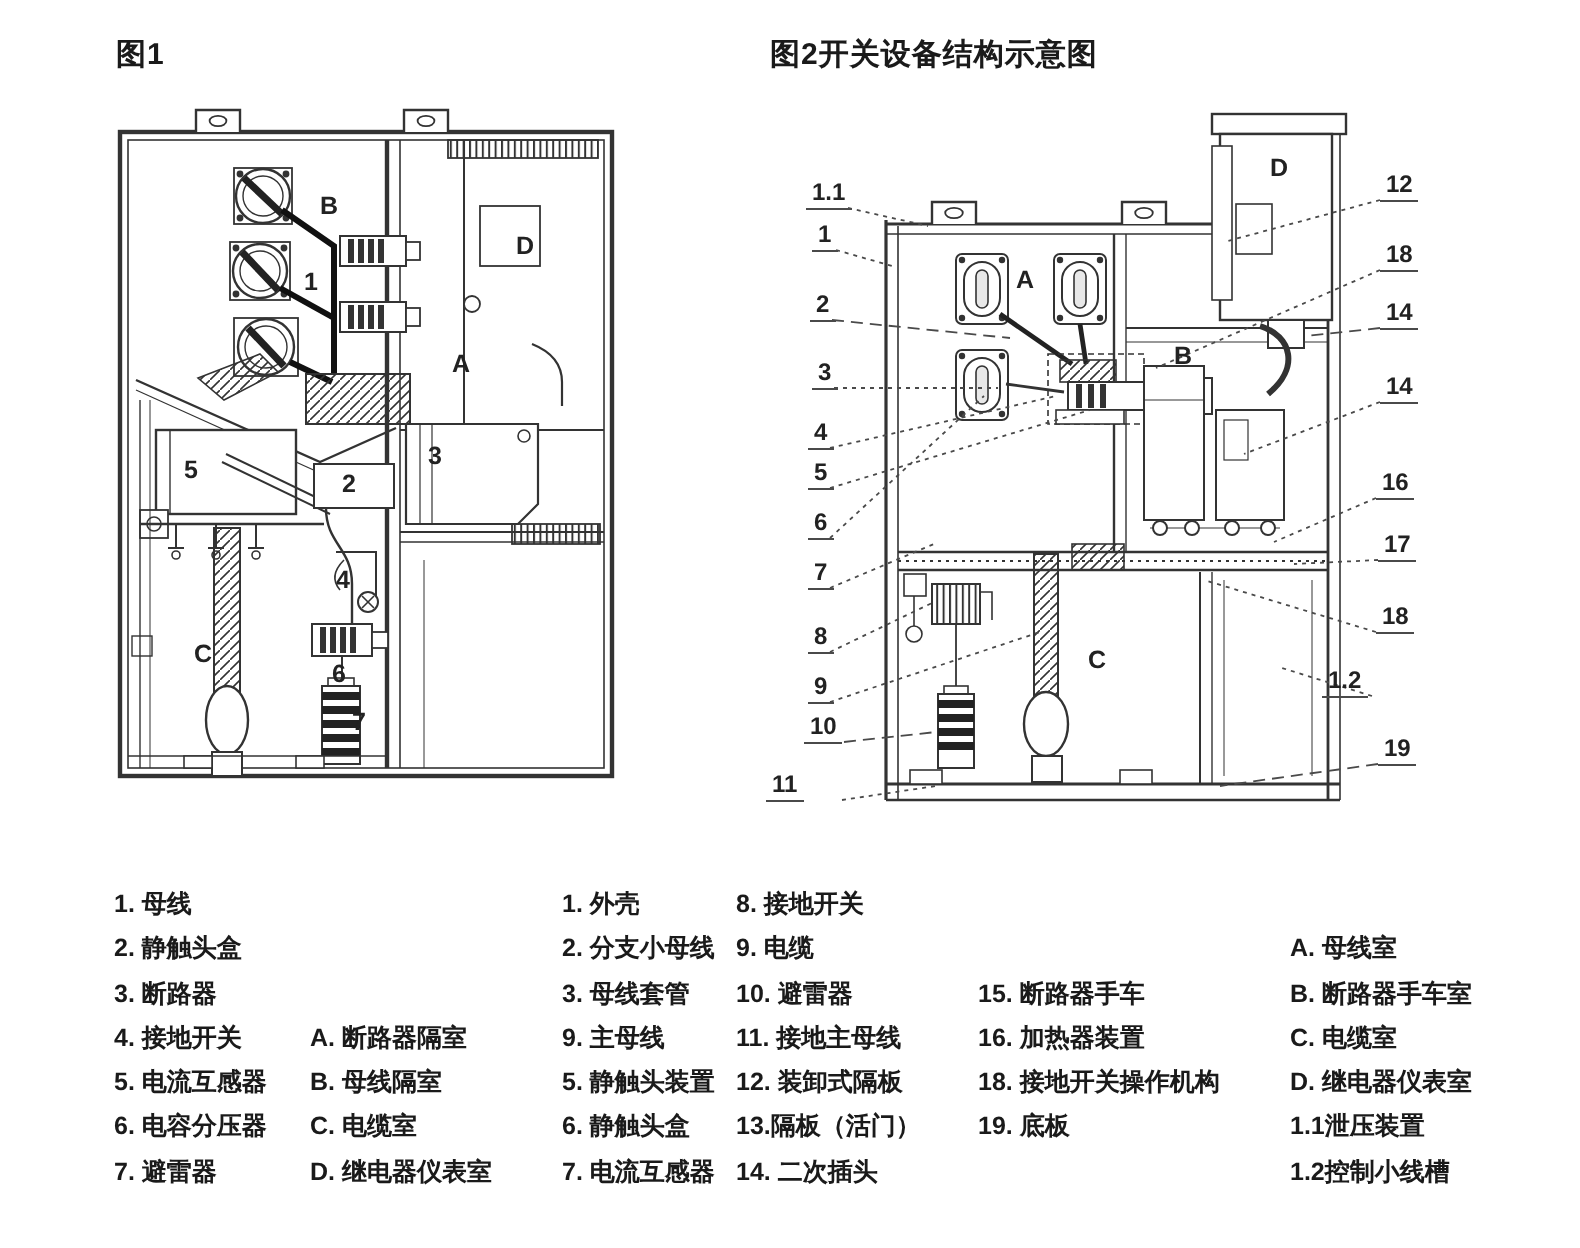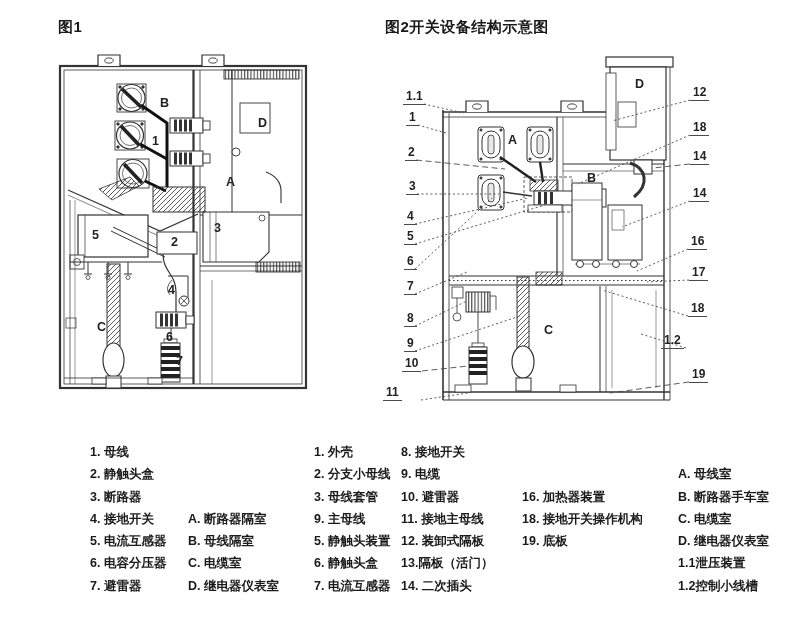--- a/index.html
+++ b/index.html
@@ -7,21 +7,21 @@
        font-family:"Liberation Sans",sans-serif;color:#1a1a1a;}
   .layer{position:absolute;left:0;top:0;width:790px;height:624px;}
   svg{position:absolute;left:0;top:0;}
   .fig-title{position:absolute;font-size:15px;font-weight:bold;white-space:nowrap;letter-spacing:0.5px;}
   #fig1-title{left:58px;top:18px;}
   #fig2-title{left:385px;top:18px;}
   .rlabel{position:absolute;font-size:12.5px;font-weight:bold;color:#222;white-space:nowrap;}
   .callout{position:absolute;font-size:12px;font-weight:bold;color:#222;white-space:nowrap;
            border-bottom:1.2px solid #4a4a4a;padding:0 3px 1px 3px;line-height:13px;}
   .legend-col{position:absolute;font-size:12.5px;font-weight:bold;white-space:nowrap;}
-  .legend-col div{height:22.3px;line-height:22.3px;margin-left:33px;}
+  .legend-col div{height:22.3px;line-height:22.3px;}
   #legend-f1-parts{left:57px;top:441px;}
   #legend-f1-rooms{left:155px;top:507.9px;}
   #legend-f2-a{left:281px;top:441px;}
   #legend-f2-b{left:368px;top:441px;}
   #legend-f2-c{left:489px;top:485.6px;}
   #legend-f2-rooms{left:645px;top:463.3px;}
 </style>
 </head>
 <body>
 
@@ -380,20 +380,21 @@
 <div class="legend-col" id="legend-f2-b">
       <div>8. 接地开关</div>
       <div>9. 电缆</div>
       <div>10. 避雷器</div>
       <div>11. 接地主母线</div>
       <div>12. 装卸式隔板</div>
       <div>13.隔板（活门）</div>
       <div>14. 二次插头</div>
     </div>
 <div class="legend-col" id="legend-f2-c">
+      <div>15. 断路器手车</div>
       <div>16. 加热器装置</div>
       <div>18. 接地开关操作机构</div>
       <div>19. 底板</div>
     </div>
 <div class="legend-col" id="legend-f2-rooms">
       <div>A. 母线室</div>
       <div>B. 断路器手车室</div>
       <div>C. 电缆室</div>
       <div>D. 继电器仪表室</div>
       <div>1.1泄压装置</div>

